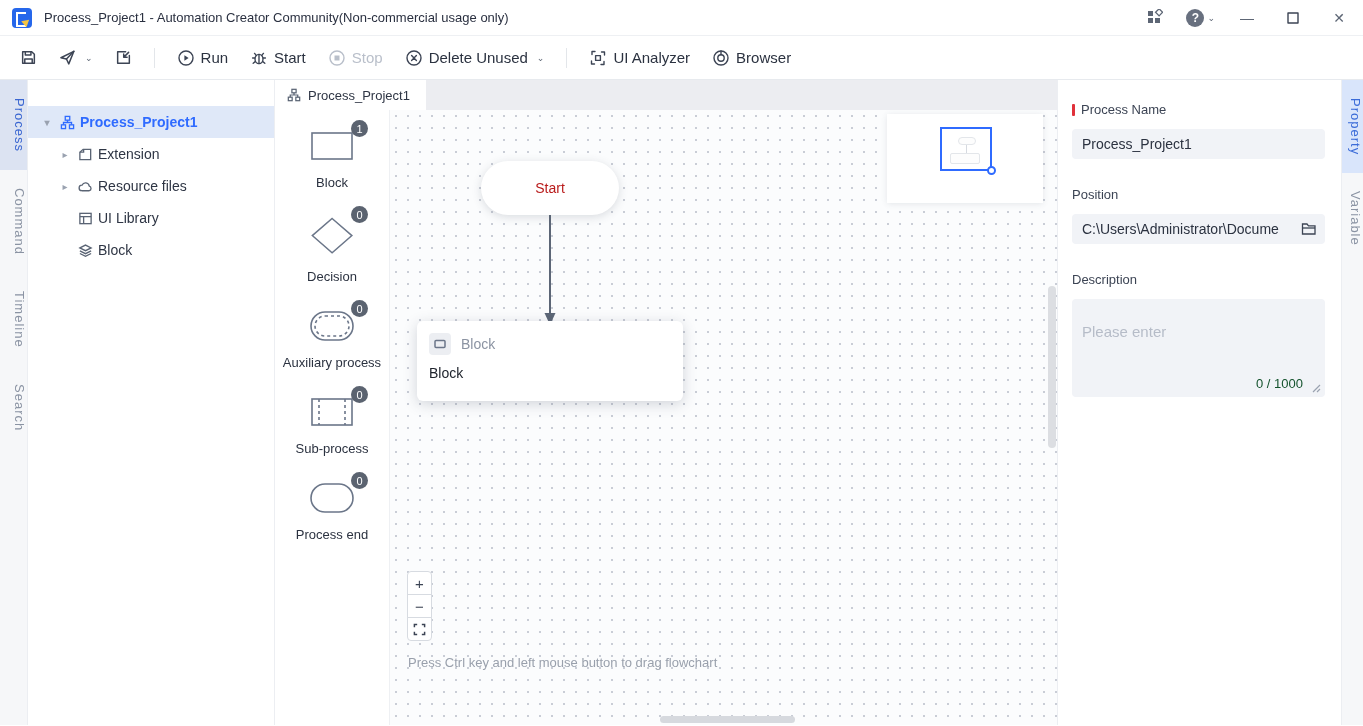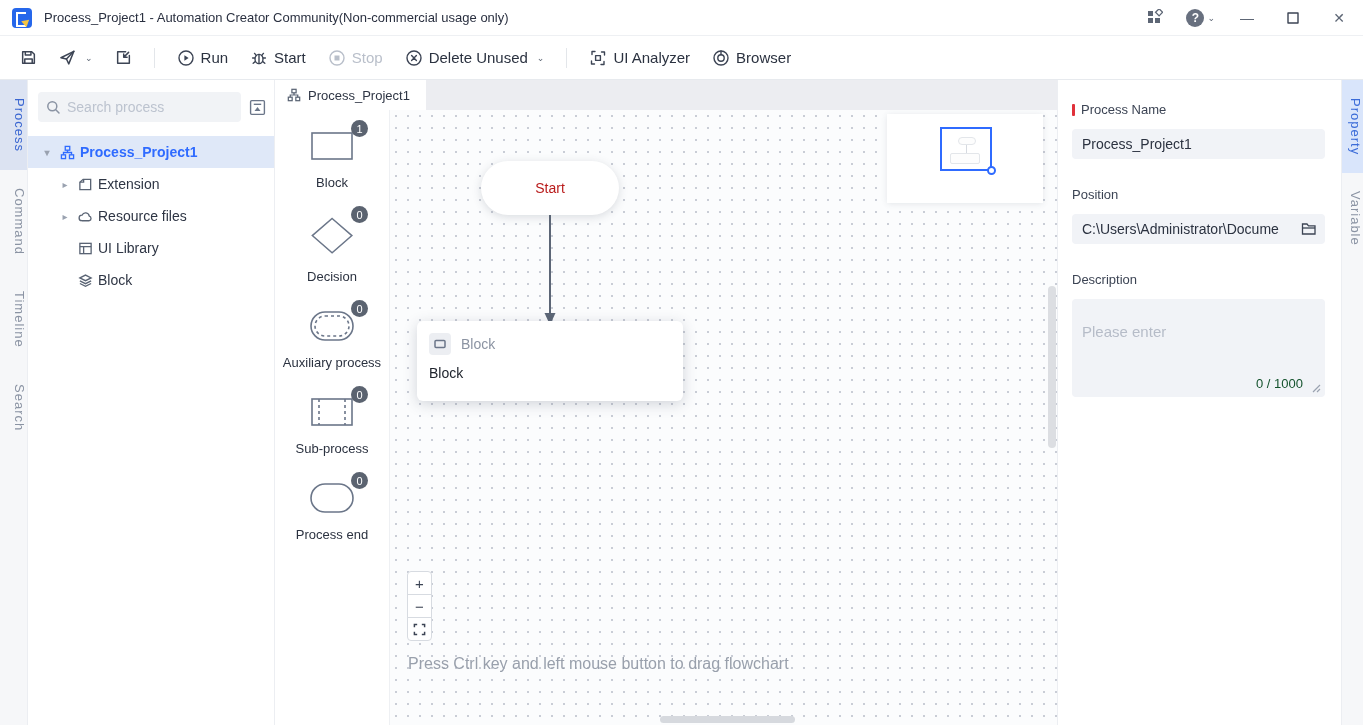--- a/index.html
+++ b/index.html
@@ -106,21 +106,21 @@
     background:#fdfdfd; border:1px solid #e3e6ea; }
   .mm-line { position:absolute; left:24px; top:16px; width:1px; height:8px; background:#d6dae0; }
 
   
   .zoomctl { position:absolute; left:17px; top:461px; display:flex; flex-direction:column; gap:0; }
   .zbtn { width:25px; height:24px; background:#fff; border:1px solid #d7dbe1; color:#3c4454;
     display:flex; align-items:center; justify-content:center; font-size:15px; }
   .zbtn:first-child { border-radius:4px 4px 0 0; }
   .zbtn + .zbtn { margin-top:-1px; }
   .zbtn:last-child { border-radius:0 0 4px 4px; }
-  .canvas-hint { position:absolute; left:18px; top:545px; font-size:16px; color:#99a0ac; }
+  .canvas-hint { position:absolute; left:18px; top:545px; font-size:13px; color:#99a0ac; }
 
   
   .vscroll { position:absolute; right:1px; top:176px; width:8px; height:162px; border-radius:4px; background:#dcdee2; }
   .hscroll { position:absolute; left:270px; bottom:2px; width:135px; height:7px; border-radius:4px; background:#d6d9de; }
 
   
   .outputbar { height:33px; background:#f5f6f8; border-top:1px solid #e2e5ea;
     display:flex; align-items:center; padding-left:10px; font-size:14px; color:#6b7586; }
 
   
@@ -240,34 +240,20 @@
 <div class="main">
 
   <div class="vstrip left">
     <div class="vtab active">Process</div>
     <div class="vtab">Command</div>
     <div class="vtab">Timeline</div>
     <div class="vtab">Search</div>
   </div>
 
   <div class="sidebar">
-    <div class="search-row">
-      <div class="search-box">
-        <svg width="15" height="15" viewBox="0 0 15 15" style="margin-right:6px;flex:none;">
-          <circle cx="6.3" cy="6.3" r="4.5" fill="none" stroke="#8a93a3" stroke-width="1.5"></circle>
-          <path d="M9.8 9.8 L13 13" stroke="#8a93a3" stroke-width="1.5" stroke-linecap="round"></path>
-        </svg>
-        <input type="text" placeholder="Search process" style="">
-      </div>
-      <svg width="17" height="17" viewBox="0 0 16 16" style="flex:none;">
-        <rect x="1.5" y="1.5" width="13" height="13" rx="1" fill="none" stroke="#6b7689" stroke-width="1.3"></rect>
-        <path d="M4.5 5 h7" stroke="#6b7689" stroke-width="1.3"></path>
-        <path d="M8 7.5 L10.8 11.2 H5.2 Z" fill="#6b7689"></path>
-      </svg>
-    </div>
 
     <div class="tree">
       <div class="tree-row selected">
         <span class="tw">▾</span>
         <span class="ticon">
           <svg width="15" height="15" viewBox="0 0 16 16">
             <rect x="5.6" y="1.5" width="4.8" height="4" fill="none" stroke="#2f6bff" stroke-width="1.4"></rect>
             <rect x="1.5" y="10.5" width="4.4" height="4" fill="none" stroke="#2f6bff" stroke-width="1.4"></rect>
             <rect x="10.1" y="10.5" width="4.4" height="4" fill="none" stroke="#2f6bff" stroke-width="1.4"></rect>
             <path d="M8 5.5 v2.5 M3.7 10.5 v-2.5 h8.6 v2.5" fill="none" stroke="#2f6bff" stroke-width="1.4"></path>

